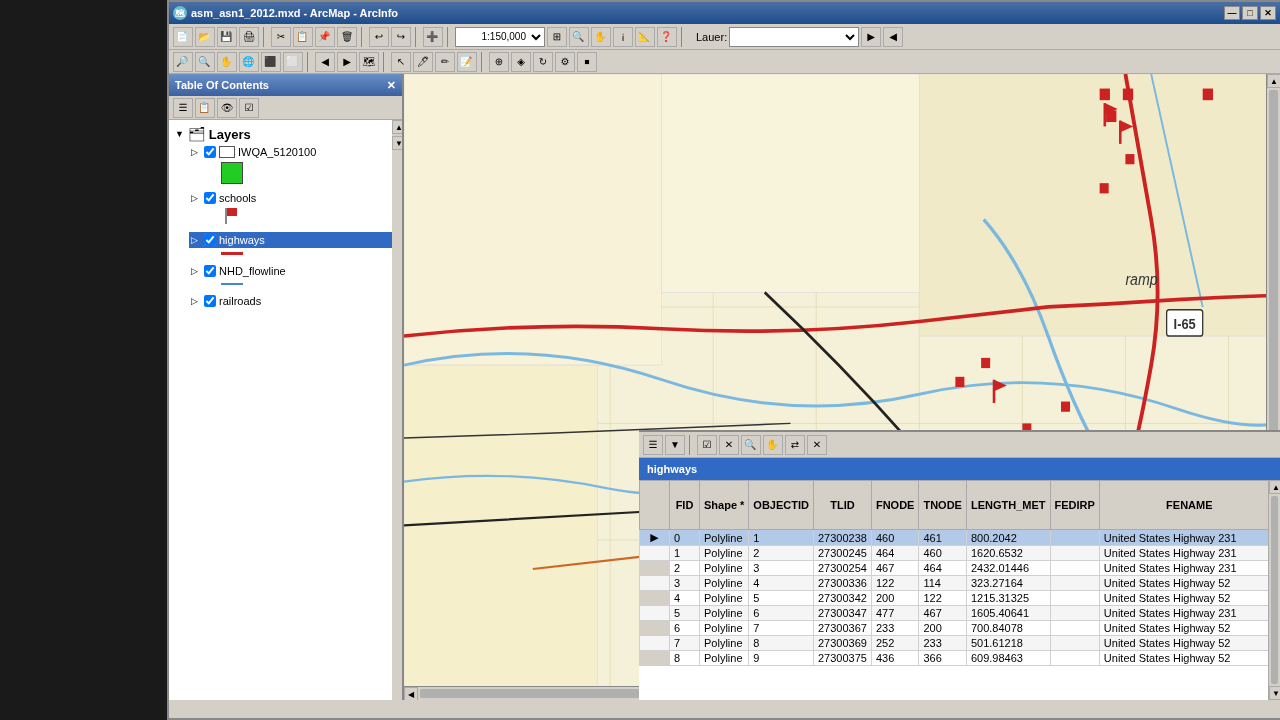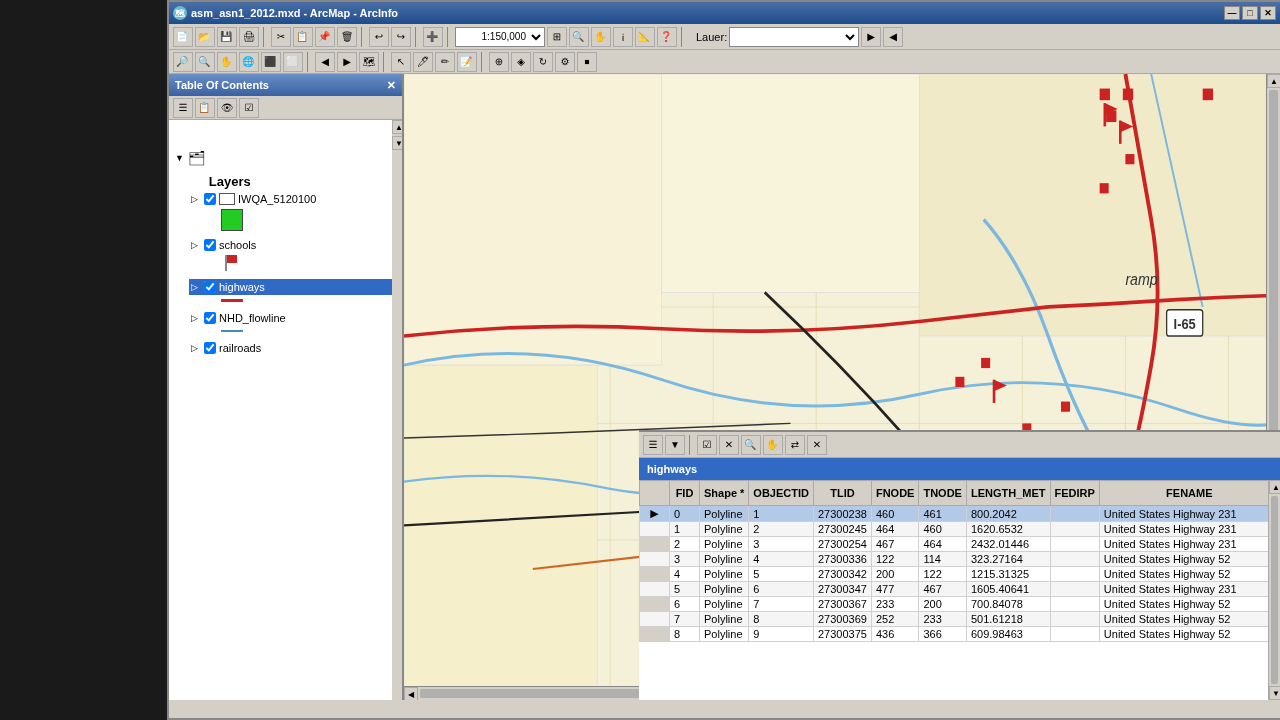--- a/index.html
+++ b/index.html
@@ -195,21 +195,21 @@
       font-weight: bold;
       display: flex;
       align-items: center;
       padding: 0 8px;
     }
     #table-content { flex: 1; overflow: hidden; }
     #data-table { width: 100%; border-collapse: collapse; font-size: 11px; }
     #data-table th {
       background: #d4d0c8;
       border: 1px solid #aaa;
-      padding: 6px 4px;
+      padding: 18px 4px;
       white-space: nowrap;
       font-weight: bold;
       min-width: 30px;
     }
     #data-table td {
       border: 1px solid #d0d0d0;
       padding: 1px 4px;
       white-space: nowrap;
     }
     #data-table tr:nth-child(even) td { background: #f5f5f5; }
@@ -307,21 +307,21 @@
         <div class="tb-btn">👁</div>
         <div class="tb-btn">☑</div>
       </div>
       <div id="toc-scroll-area">
         <div id="toc-content">
 
           <div class="layer-group">
             <div class="layer-row">
               <span class="expand-btn">▼</span>
               <span style="font-size:14px;">🗂</span>
-              <span style="font-weight:bold;font-size:13px;margin-top:48px;">Layers</span>
+              <span style="font-weight:bold;font-size:13px;">Layers</span>
             </div>
 
             <div class="layer-group" style="padding-left:16px;">
               <div class="layer-row">
                 <span class="expand-btn">▷</span>
                 <input type="checkbox" class="chk" checked="" style="">
                 <span style="width:16px; height:12px; border:1px solid #555;"></span>
                 <span>IWQA_5120100</span>
               </div>
               <div style="padding-left:32px; padding-bottom:4px;">

